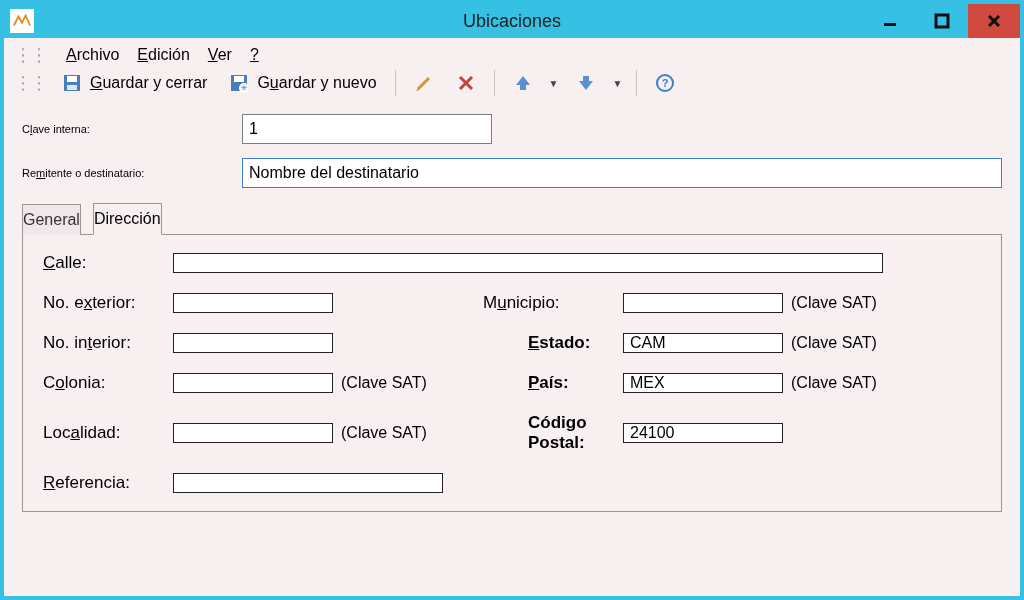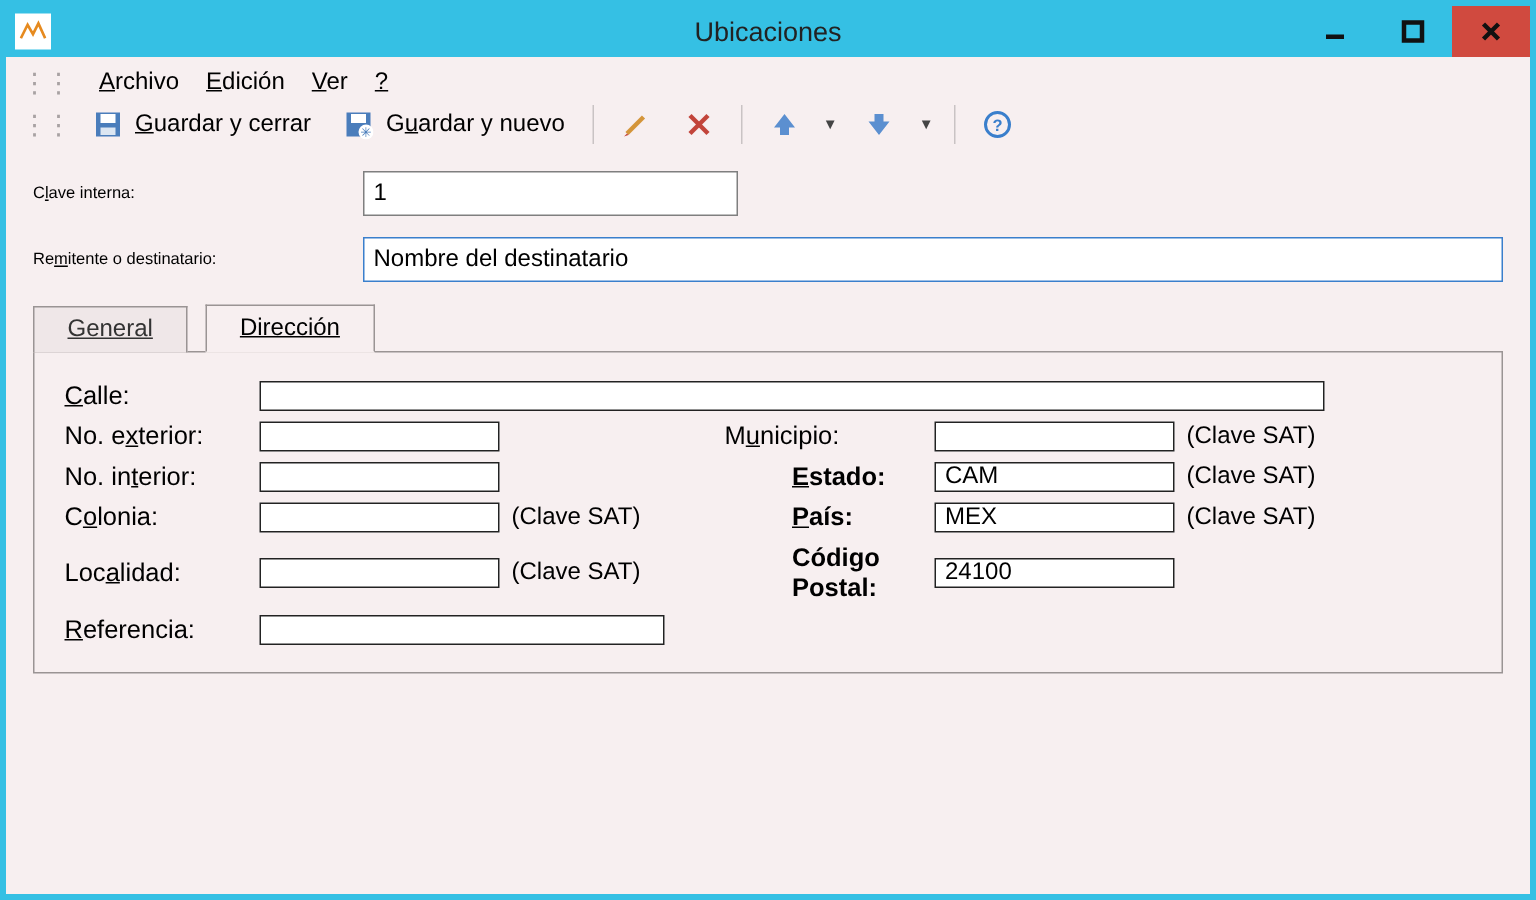--- a/index.html
+++ b/index.html
@@ -144,47 +144,46 @@
   
   .tabstrip {
     display: flex;
     align-items: flex-end;
     margin-top: 4px;
     position: relative;
   }
   .tab {
     border: 1px solid #9a9494;
     border-bottom: none;
-    padding: 6px 22px;
+    padding: 6px 0;
     font-size: 16px;
     background: #efe7e8;
     margin-right: 0;
     cursor: default;
     position: relative;
     top: 1px;
-    text-decoration: underline;
   }
   .tab.inactive { background: #efe7e8; color: #333; }
   .tab.active {
     background: #f7eff0;
     z-index: 2;
     top: 1px;
     border-bottom: 1px solid #f7eff0;
     margin-left: 12px;
   }
   .tabpanel {
     border: 1px solid #9a9494;
     padding: 18px 20px;
     background: #f7eff0;
     margin-top: 0;
   }
   .grid {
     display: grid;
     grid-template-columns: 130px 160px 110px 40px 140px 160px 100px;
-    row-gap: 7px;
+    row-gap: 20px;
     align-items: center;
     font-size: 17px;
   }
   .grid .glbl .ul { text-decoration: underline; }
   .grid input[type=text] {
     border: 1px solid #222;
     height: 20px;
     padding: 2px 6px;
     font-size: 16px;
     background: #fff;

